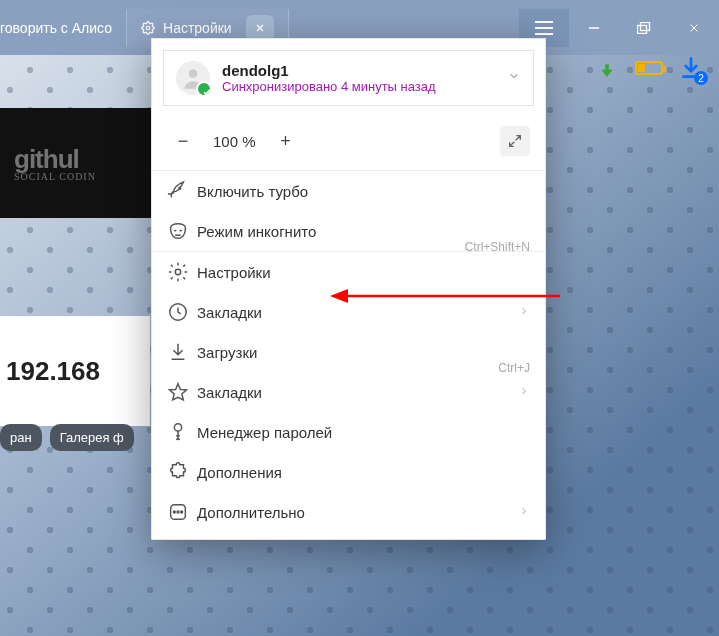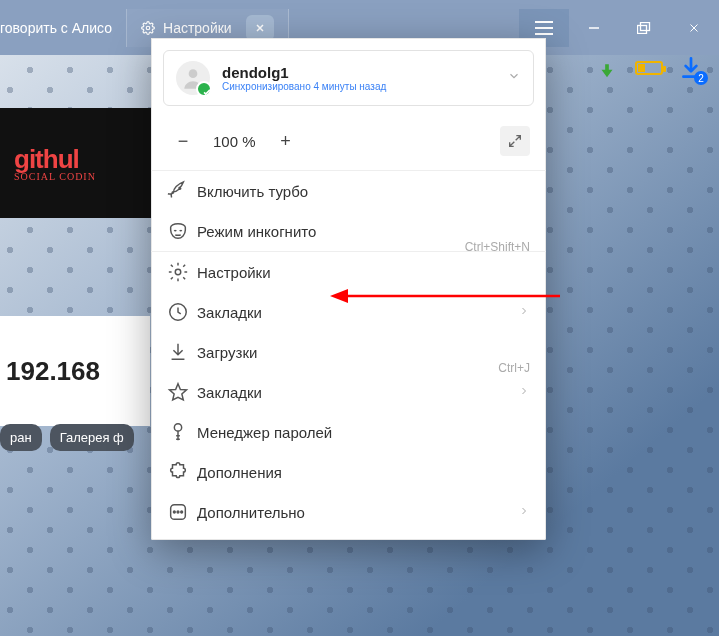--- a/index.html
+++ b/index.html
@@ -56,49 +56,49 @@
   .dl-badge { position: relative; width:26px; height:26px; }
   .dl-badge svg { position:absolute; inset:0; }
   .dl-badge .num { position:absolute; right:-4px; bottom:-4px; background:#0a6cff; color:#fff; font-size:10px; width:14px; height:14px; border-radius:50%; display:flex; align-items:center; justify-content:center;}
 
   
   .page-side {
     position: absolute; left: 0; top: 38px; width: 719px; height: 598px;
   }
   .github-banner {
     position: absolute; left: 0; top: 70px; width: 170px; height: 110px;
-    background: #111; color:#ef4444; display:flex; flex-direction:column; justify-content:center; padding-left:14px;
+    background: #111; color:#737373; display:flex; flex-direction:column; justify-content:center; padding-left:14px;
   }
   .github-banner .big { font-size: 26px; font-weight: bold; letter-spacing: -1px; }
   .github-banner .small { font-size: 10px; letter-spacing: 1px; margin-top:-4px;font-family:Liberation Serif, serif; }
   .ip-box {
     position: absolute; left: 0; top: 230px; width: 150px; height: 110px;
     background: #fff; display:flex; align-items:center; padding-left:6px;
     font-size: 26px; font-weight: bold; color:#222;margin-top:48px;
   }
   .chips { position:absolute; left:0; top:386px; display:flex; gap:8px; }
   .chip { background:#4d5560; color:#fff; font-size:13px; padding:6px 10px; border-radius:10px; }
 
   
   .menu {
     position: absolute; left: 151px; top: 38px; width: 395px;
     background: #fff; box-shadow: 0 10px 40px rgba(0,0,0,.35), inset 0 0 0 1px #e6e6e6;
     border-bottom-left-radius: 2px; border-bottom-right-radius: 2px;
     padding-bottom: 8px;
   }
   .profile {
-    margin: 12px; border: 1px solid #e2e2e2; border-radius: 6px;
+    margin: 12px; border: 1px solid #e2e2e2; border-radius: 0;
     display: flex; align-items: center; padding: 10px 12px; gap: 12px;
   }
   .avatar { width: 34px; height: 34px; border-radius: 50%; background:#eee; position:relative; }
   .avatar svg { position:absolute; inset:4px; }
   .avatar .check { position:absolute; bottom:-2px; right:-2px; width:16px; height:16px; background:#2bb24c; border:2px solid #fff; border-radius:50%; display:flex; align-items:center; justify-content:center;}
   .profile .txt { flex:1; }
   .profile .name { font-size: 15px; font-weight: 600; color:#222; }
-  .profile .sync { font-size: 10px; color:#3b82f6; }
+  .profile .sync { font-size: 13px; color:#a21caf; }
   .chev { color:#aaa; }
 
   .zoom-row {
     display:flex; align-items:center; padding: 8px 16px 14px 16px;
   }
   .zoom-left { display:flex; align-items:center; gap:18px; font-size:15px; color:#333; margin-left:4px;}
   .zoom-btn { width:24px; height:24px; display:flex; align-items:center; justify-content:center; font-size:18px; color:#444;}
   .zoom-spacer { flex:1; }
   .fullscreen-box { width:30px; height:30px; background:#f1f1f1; border-radius:4px; display:flex; align-items:center; justify-content:center;}
 

